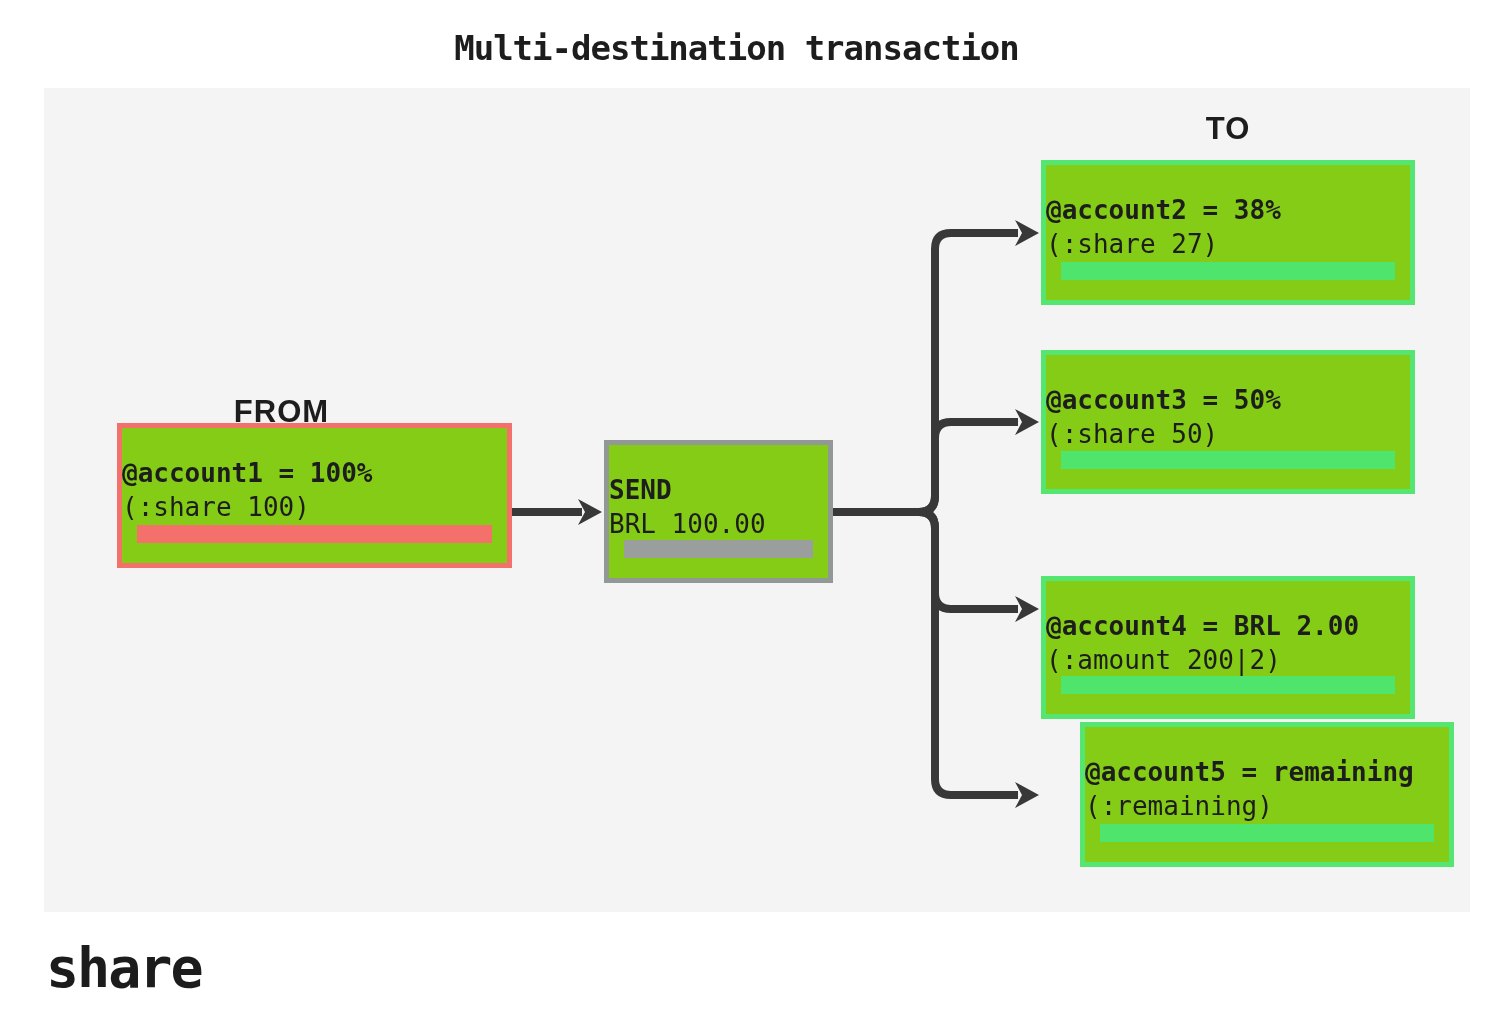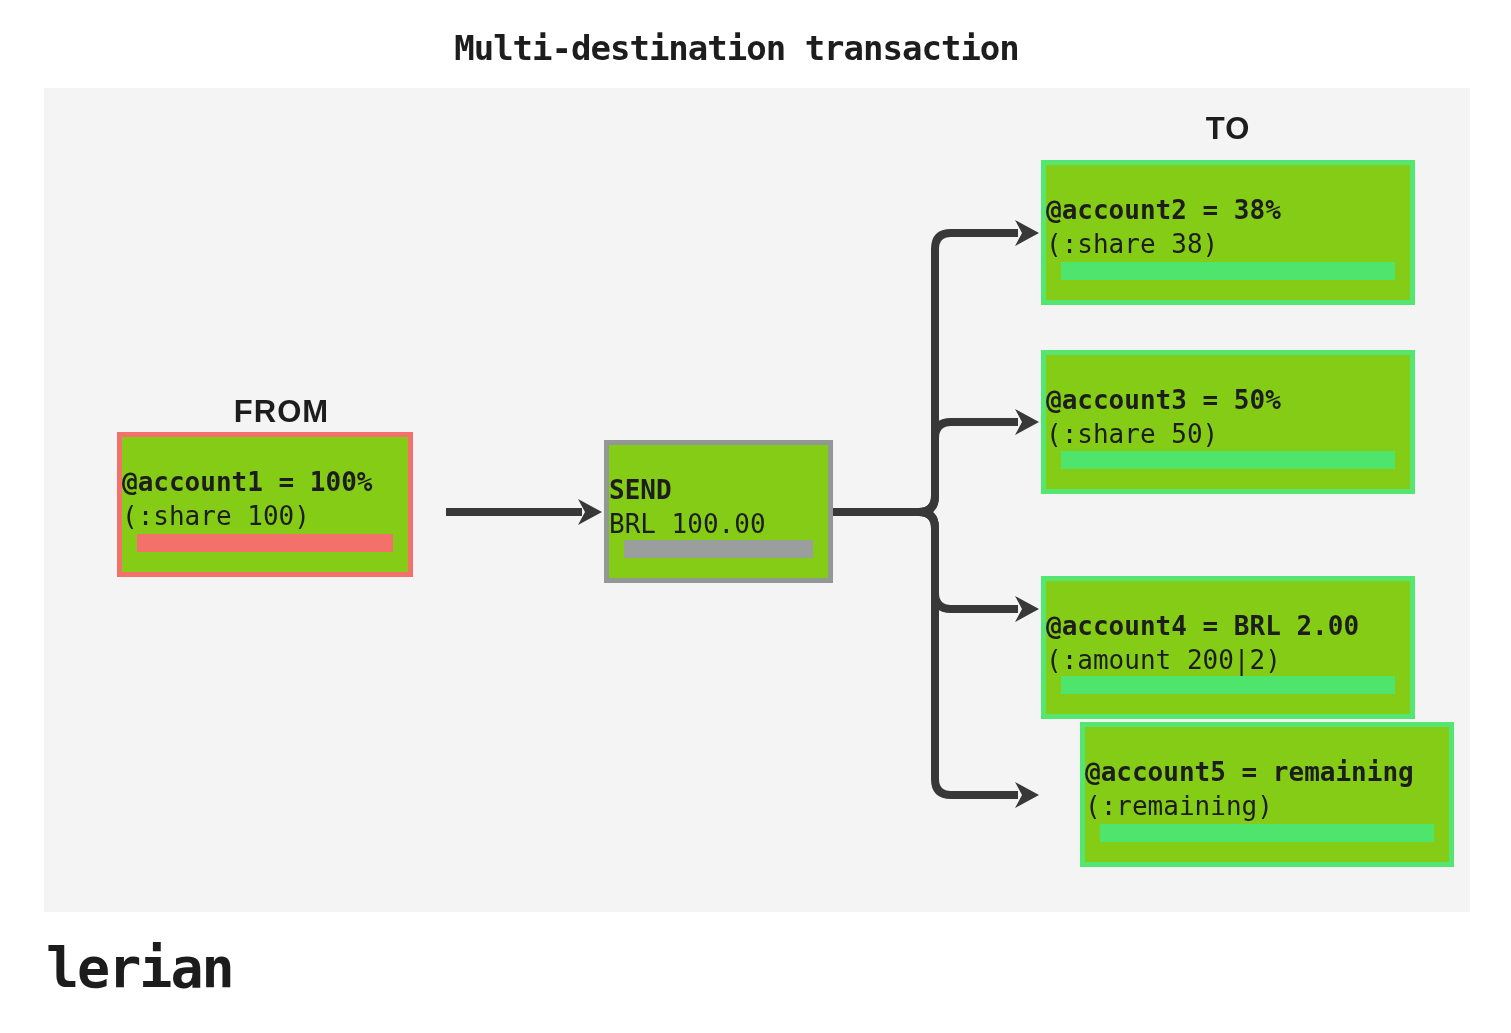--- a/index.html
+++ b/index.html
@@ -29,21 +29,21 @@
   .to-label   { left:997px; top:23px; width:374px; }
 
   .node {
     position:absolute; background:#84cc16; text-align:left;
     font-size:26px; line-height:34px; color:#1d1d1d;
   }
   .node .l1 { font-weight:bold; margin-top:28px; white-space:nowrap; }
   .node .l2 { white-space:nowrap; }
   .bar { position:absolute; left:15px; right:15px; bottom:20px; height:18px; }
 
-  .node-from { left:73px;  top:344px; width:296px; height:145px; border:5px solid #f4706a; }
+  .node-from { left:73px;  top:335px; width:395px; height:145px; border:5px solid #f4706a; }
   .node-from .bar { background:#f4706a; }
 
   .node-send { left:560px; top:352px; width:229px; height:143px; border:5px solid #929896; }
   .node-send .bar { background:#9a9e9d; }
 
   .node-to { left:997px; width:374px; border:5px solid #55e571; }
   .node-to .bar { background:#4fe46c; }
   .node-to2 { top:72px;  height:145px; }
   .node-to3 { top:262px; height:144px; }
   .node-to4 { top:450px; height:143px;margin-top:38px; }
@@ -89,21 +89,21 @@
   </div>
 
   <div class="node node-send">
     <div class="l1">SEND</div>
     <div class="l2">BRL 100.00</div>
     <div class="bar"></div>
   </div>
 
   <div class="node node-to node-to2">
     <div class="l1">@account2 = 38%</div>
-    <div class="l2">(:share 38)</div>
+    <div class="l2">(:share 27)</div>
     <div class="bar"></div>
   </div>
 
   <div class="node node-to node-to3">
     <div class="l1">@account3 = 50%</div>
     <div class="l2">(:share 50)</div>
     <div class="bar"></div>
   </div>
 
   <div class="node node-to node-to4">
@@ -113,13 +113,13 @@
   </div>
 
   <div class="node node-to node-to5">
     <div class="l1">@account5 = remaining</div>
     <div class="l2">(:remaining)</div>
     <div class="bar"></div>
   </div>
 
 </div>
 
-<div class="logo">lerian</div>
+<div class="logo">share</div>
 
 </body></html>

